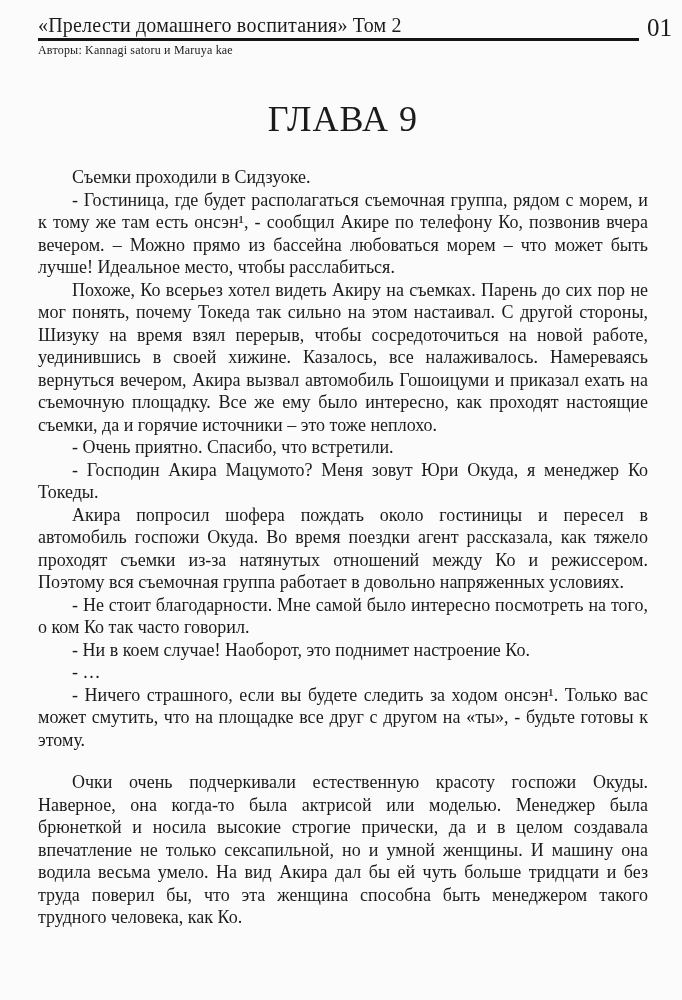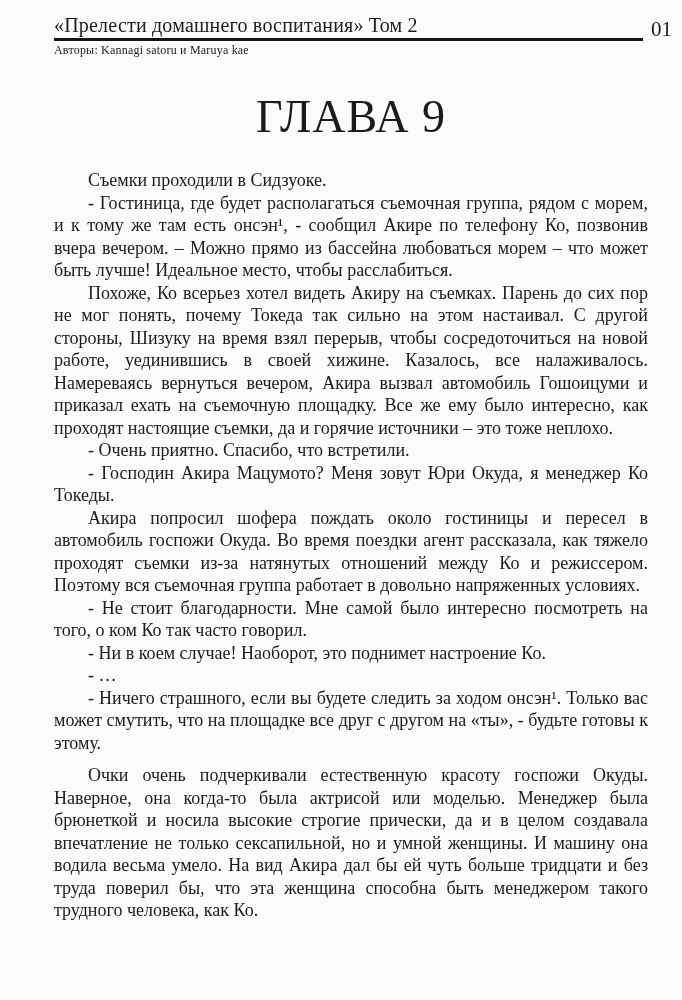--- a/index.html
+++ b/index.html
@@ -7,69 +7,69 @@
     padding: 0;
     background: #fafafa;
   }
   .page {
     position: relative;
     width: 682px;
     height: 1000px;
     box-sizing: border-box;
     background: #fbfbfb;
     color: #1b1b1b;
-    padding: 14px 10px 0 54px;
+    padding: 14px 10px 0 38px;
     overflow: hidden;
     font-family: "Liberation Serif", "DejaVu Serif", serif;
   }
   .header-row {
     display: flex;
     align-items: flex-end;
   }
   .header-title-wrap {
     flex: 1;
     border-bottom: 3px solid #151515;
     padding-bottom: 1px;
   }
   .header-title {
     font-size: 20px;
     letter-spacing: 0.2px;
     white-space: nowrap;
   }
   .page-number {
-    font-size: 21px;
+    font-size: 25px;
     margin-left: 8px;
     line-height: 1;
     padding-bottom: 1px;
   }
   .authors {
     font-size: 12px;
     margin-top: 2px;
     letter-spacing: 0.2px;
   }
   .chapter-title {
-    font-size: 46px;
+    font-size: 36px;
     font-weight: 400;
     text-align: center;
     letter-spacing: 1px;
-    margin: 32px 24px 26px 0;
+    margin: 40px 24px 26px 0;
   }
   .chapter-body {
     margin-right: 24px;
     font-size: 18px;
     line-height: 22.5px;
     text-align: justify;
     font-family: Liberation Serif, serif;
   }
   .para {
     margin: 0;
     text-indent: 34px;
   }
   .para.spaced {
-    margin-top: 10px;
+    margin-top: 20px;
   }
 </style>
 </head>
 <body>
 
 <div class="page">
 
   <header>
     <div class="header-row">
       <div class="header-title-wrap">

